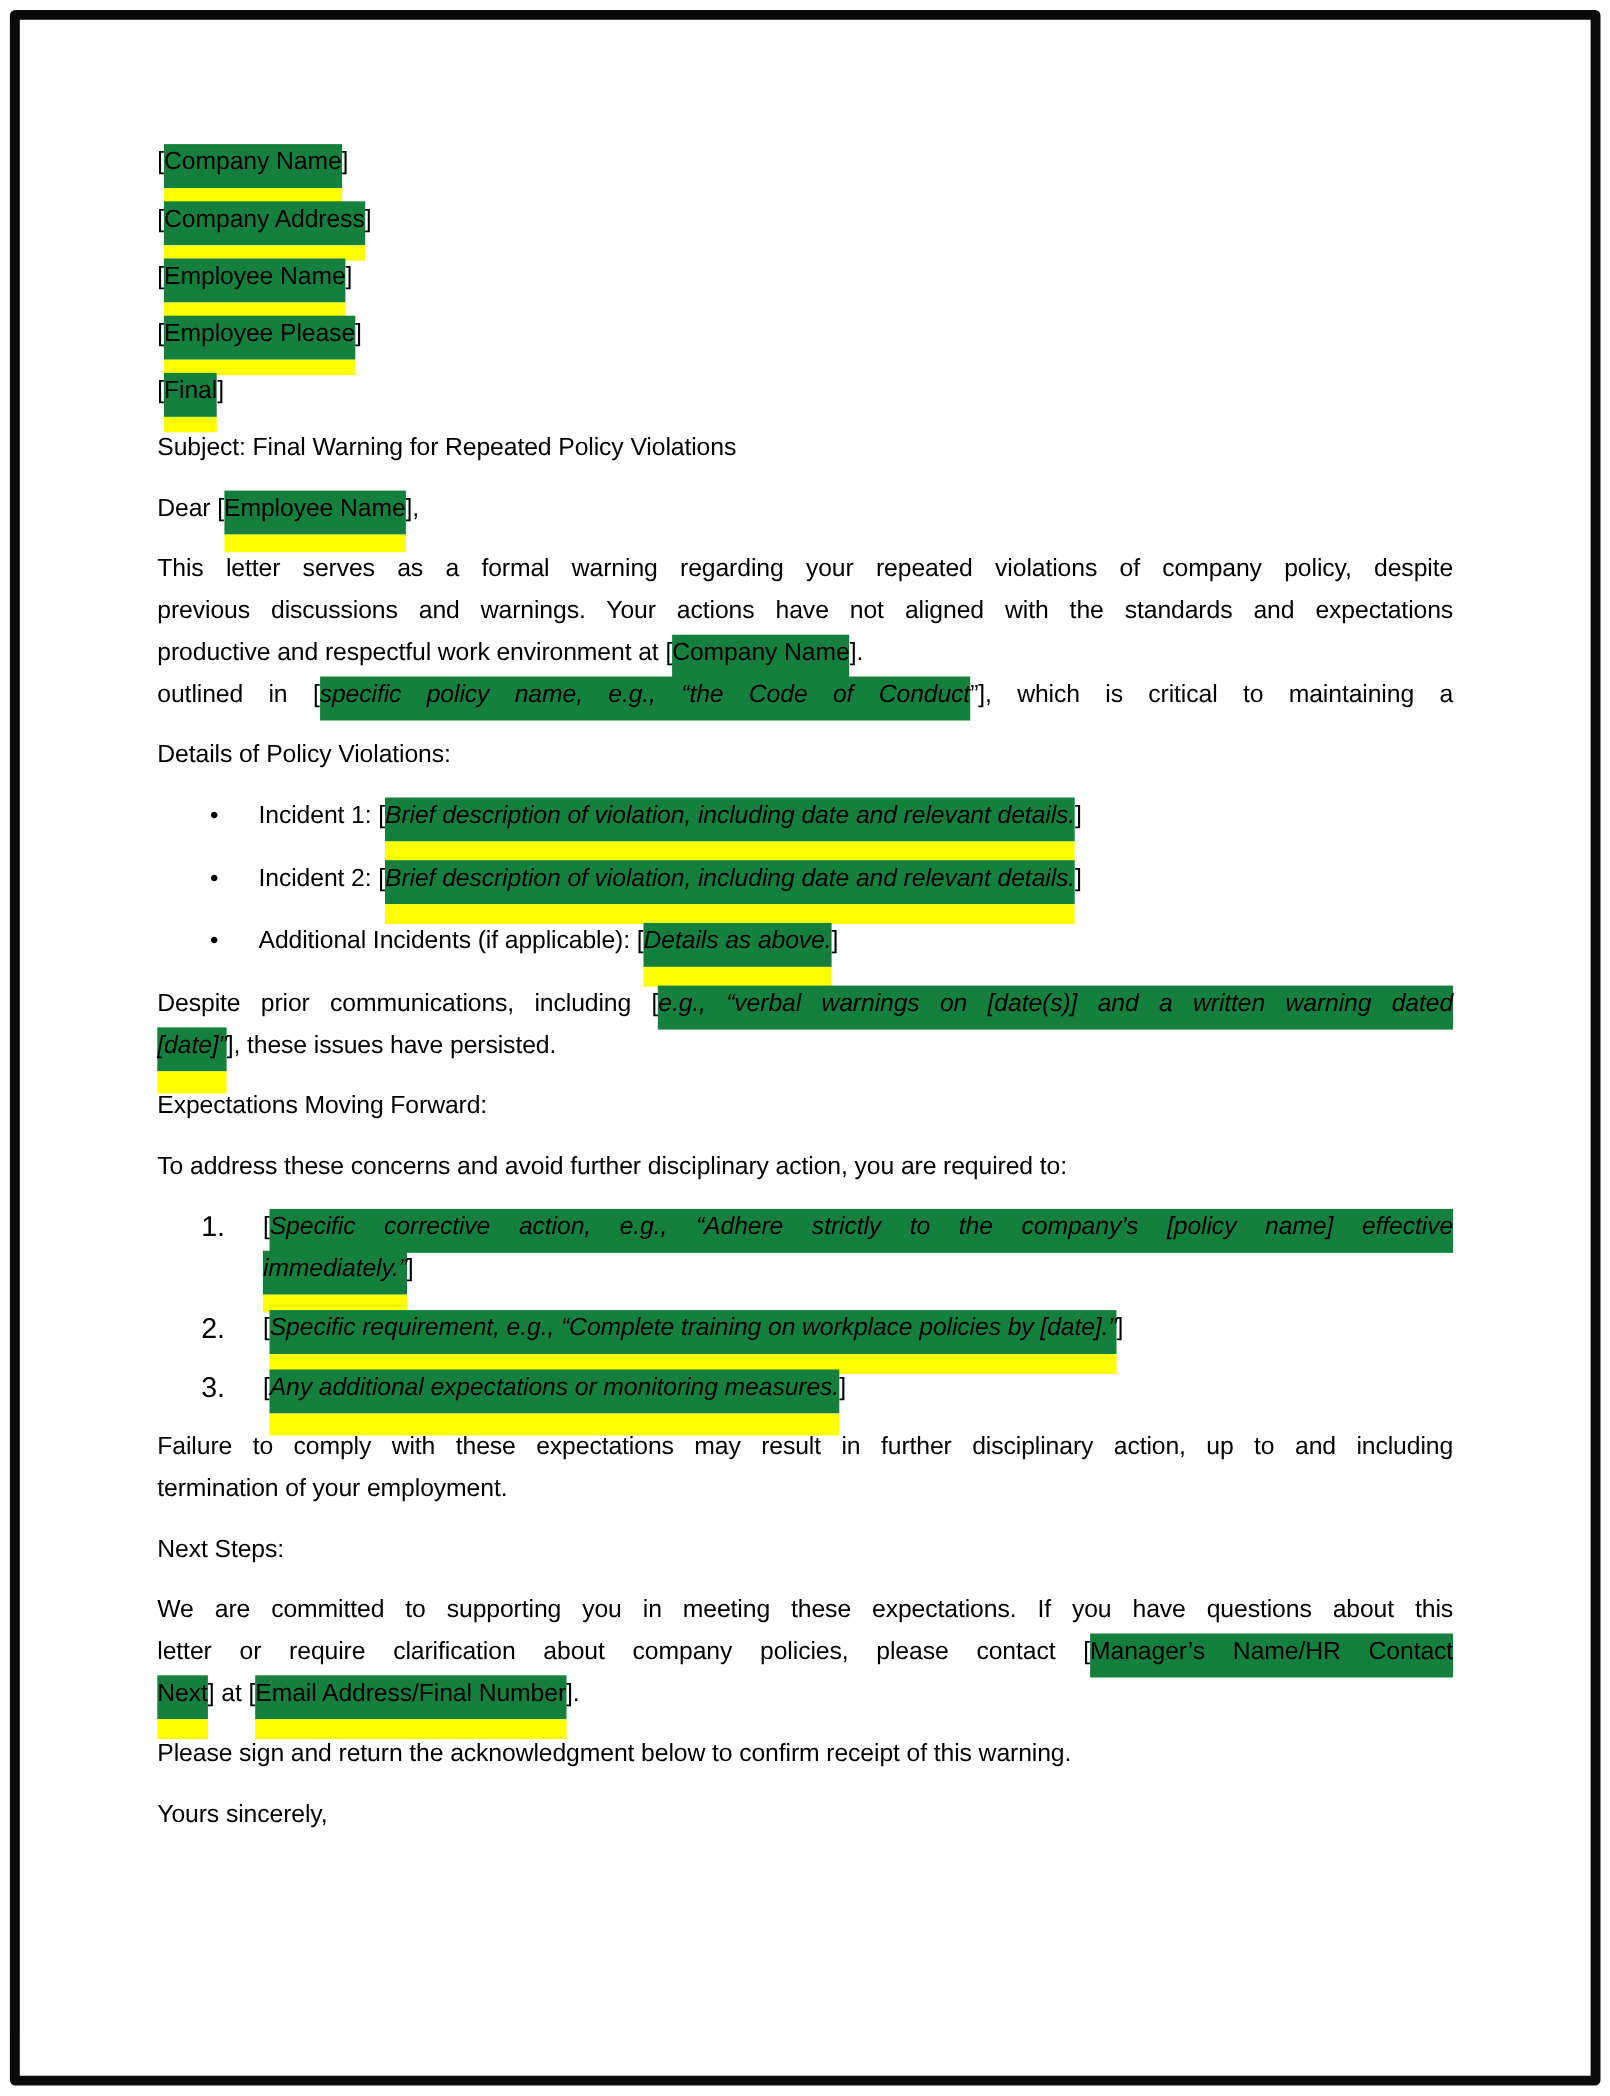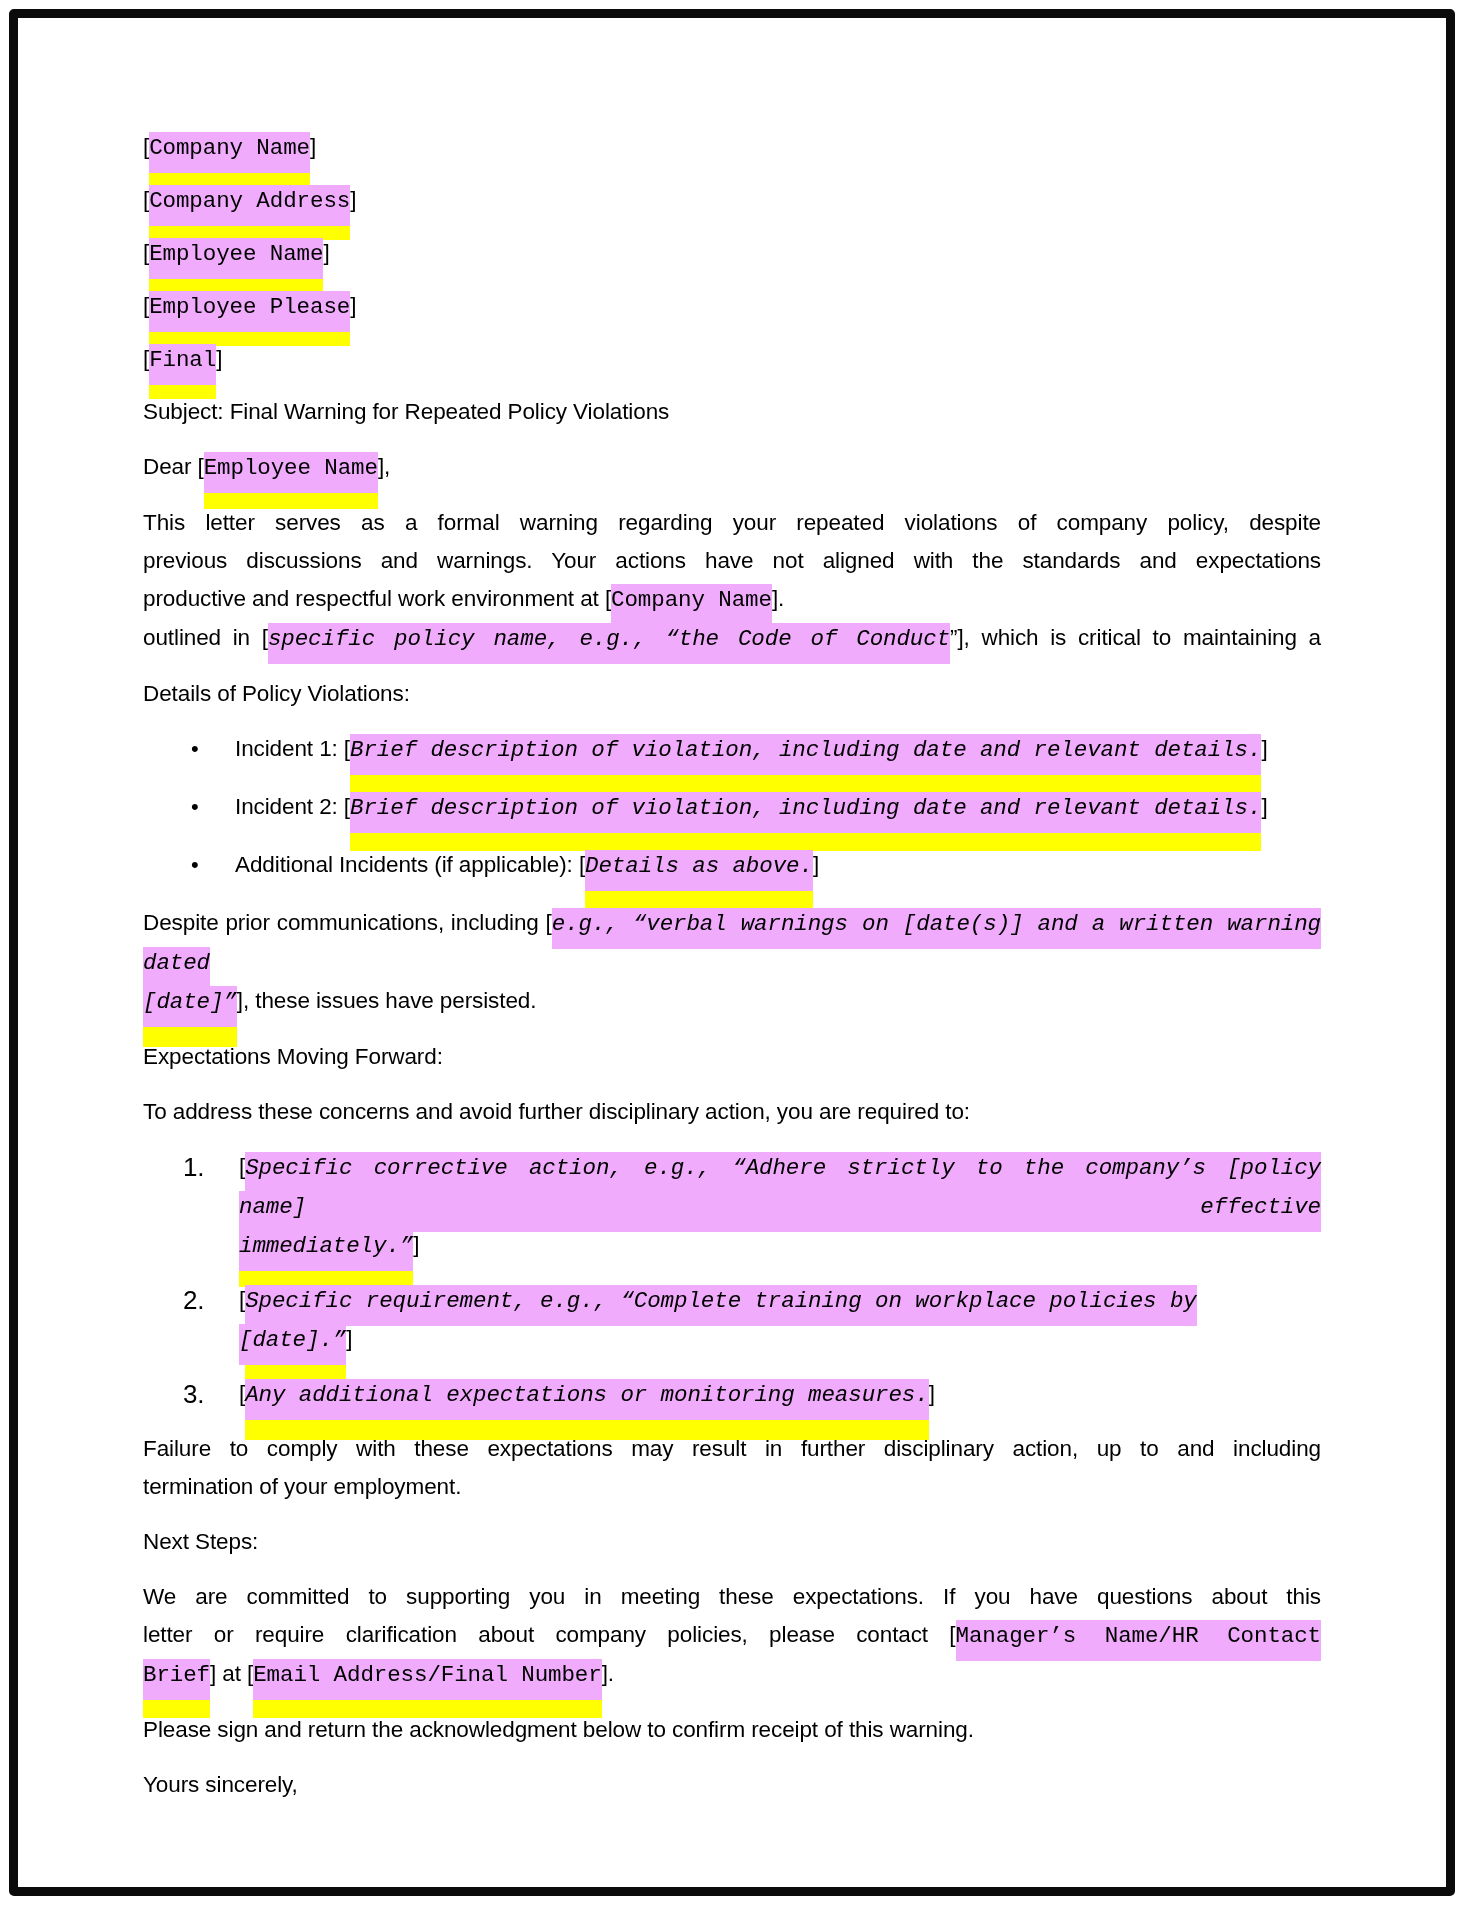--- a/index.html
+++ b/index.html
@@ -31,26 +31,25 @@
   p{margin:0;}
   .addr{margin:0 0 14px 0;}
   .addr-block{margin-bottom:4px;}
   .para{margin:0 0 17px 0;}
   .bold{font-weight:400;}
   .bo{font-weight:400;}
   .it{font-style:italic;}
   .ln{display:block;}
   .ln.j{text-align:justify;text-align-last:justify;text-justify:inter-word;}
   .hl{
-    background:#f0abfc;
+    background:#15803d;
     padding:3px 0 12px 0;
     position:relative;
     -webkit-box-decoration-break:clone;
     box-decoration-break:clone;
-    font-family:Liberation Mono, monospace;
   }
   .hl.drop::after{
     content:"";
     position:absolute;
     left:0;
     top:100%;
     width:100%;
     height:var(--dh,14px);
     background:#ffff00;
   }
@@ -180,21 +179,21 @@
         <span class="ln"><span class="run">termination of your employment.</span></span>
       </div>
 
     <p class="para">
         <span class="ln"><span class="run bo">Next Steps</span><span class="run">:</span></span>
       </p>
 
     <div class="para jy">
         <span class="ln j"><span class="run">We are committed to supporting you in meeting these expectations. If you have questions about this</span></span>
         <span class="ln j"><span class="run">letter or require clarification about company policies, please contact [</span><span class="run hl">Manager’s Name/HR Contact</span></span>
-        <span class="ln"><span class="run hl drop" style="--dh: 18px;">Brief</span><span class="run">] at [</span><span class="run hl drop" style="--dh: 18px;">Email Address/Final Number</span><span class="run">].</span></span>
+        <span class="ln"><span class="run hl drop" style="--dh: 18px;">Next</span><span class="run">] at [</span><span class="run hl drop" style="--dh: 18px;">Email Address/Final Number</span><span class="run">].</span></span>
       </div>
 
     <p class="para">Please sign and return the acknowledgment below to confirm receipt of this warning.</p>
 
     <p class="para bold">Yours sincerely,</p>
 
   </div>
 </div>
 
 </body></html>

